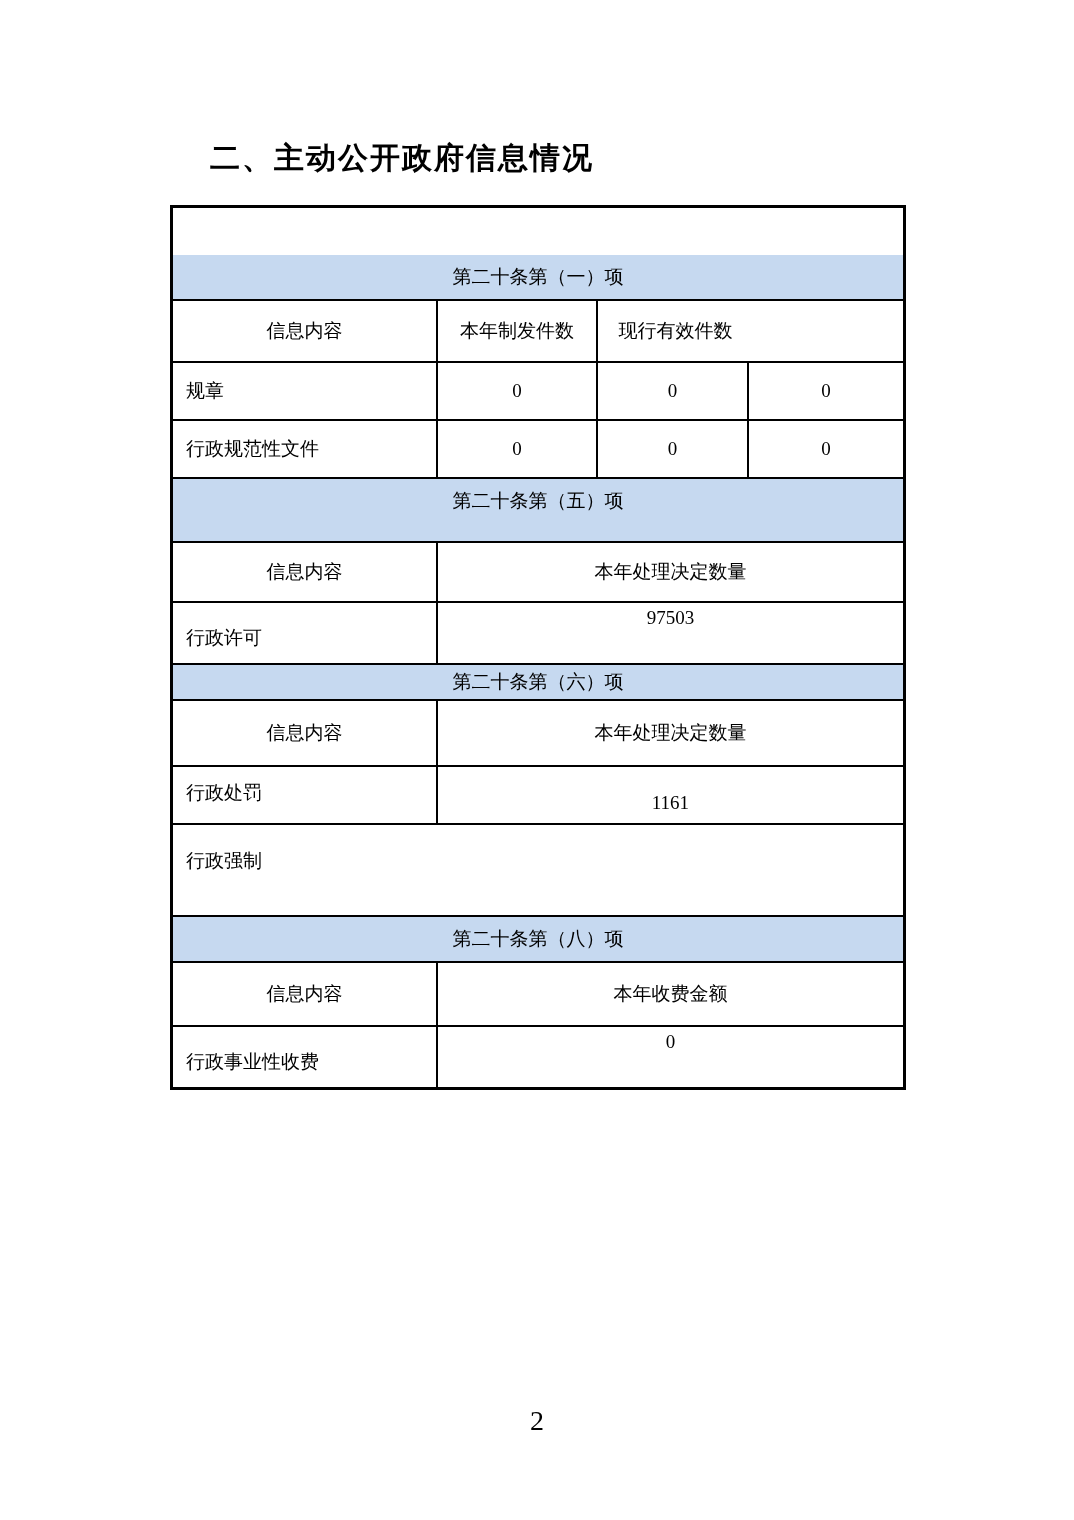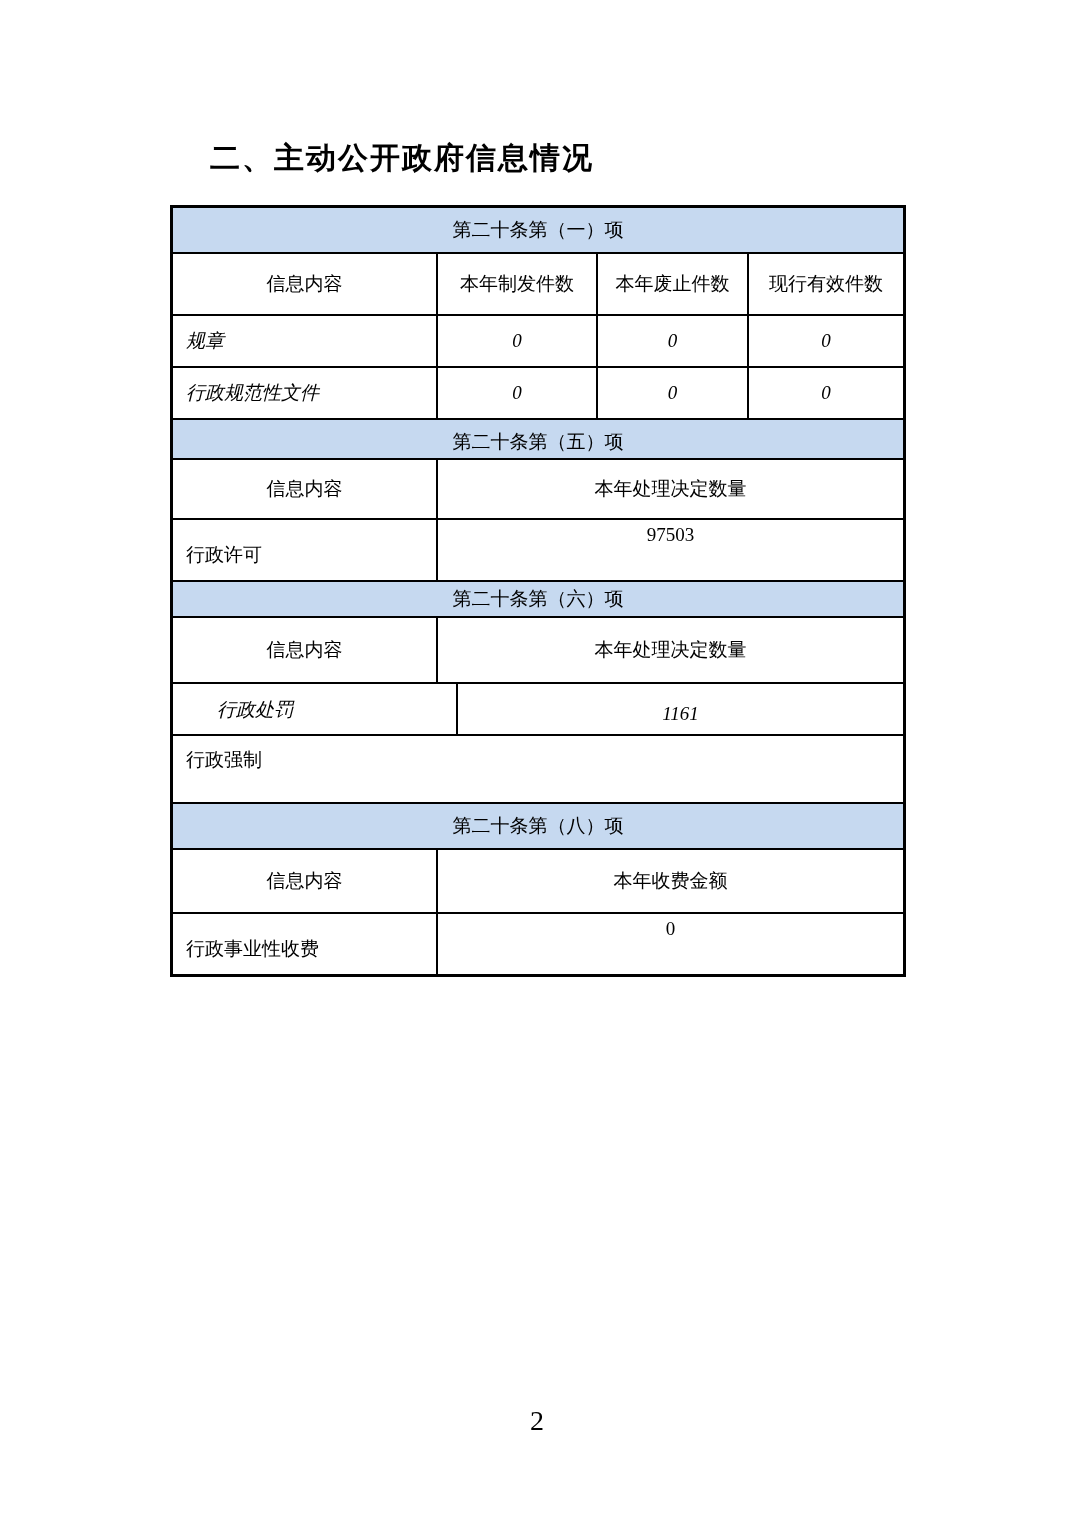--- a/index.html
+++ b/index.html
@@ -53,27 +53,27 @@
   .bar.top{align-items:flex-start;padding-top:9px;}
   
   .w1{width:36%;}
   .w2{width:22%;}
   .w3{width:20.6%;}
   .w4{width:21.4%;}
   
   .wA{width:36%;}
   .wB{width:64%;}
   
-  .h44{height:44px;} .h62{height:62px;} .h58{height:52px;font-style:italic;} .h56{height:40px;}
+  .h44{height:44px;margin-top:47px;} .h62{height:62px;} .h58{height:58px;} .h56{height:64px;}
   .h60{height:60px;} .h36{height:36px;} .h66{height:66px;} .h46{height:46px;margin-top:28px;}
   .h64{height:64px;}
   
   .cc{justify-content:center;align-items:center;}
   .lab{padding-left:13px;align-items:center;}
-  .lab-high{padding-left:13px;align-items:flex-start;padding-top:13px;margin-left:31px;}
+  .lab-high{padding-left:13px;align-items:flex-start;padding-top:13px;}
   .lab-low{padding-left:13px;align-items:center;padding-top:10px;}
   .vtop{justify-content:center;align-items:flex-start;padding-top:4px;}
   .vlow{justify-content:center;align-items:flex-end;padding-bottom:9px;}
   .page-number{
     position:absolute;
     left:0;right:0;
     top:1405px;
     text-align:center;
     font-size:28px;
   }
@@ -84,21 +84,20 @@
 <div class="page-title">二、主动公开政府信息情况</div>
 
 <div class="doc-table">
 
   <div class="tr h44">
     <div class="td bar">第二十条第（一）项</div>
   </div>
   <div class="tr h62">
     <div class="td w1 cc">信息内容</div>
     <div class="td w2 cc">本年制发件数</div>
-    <div class="td w3 cc">本年废止件数</div>
     <div class="td w4 cc">现行有效件数</div>
   </div>
   <div class="tr h58">
     <div class="td w1 lab">规章</div>
     <div class="td w2 cc">0</div>
     <div class="td w3 cc">0</div>
     <div class="td w4 cc">0</div>
   </div>
   <div class="tr h58">
     <div class="td w1 lab">行政规范性文件</div>

